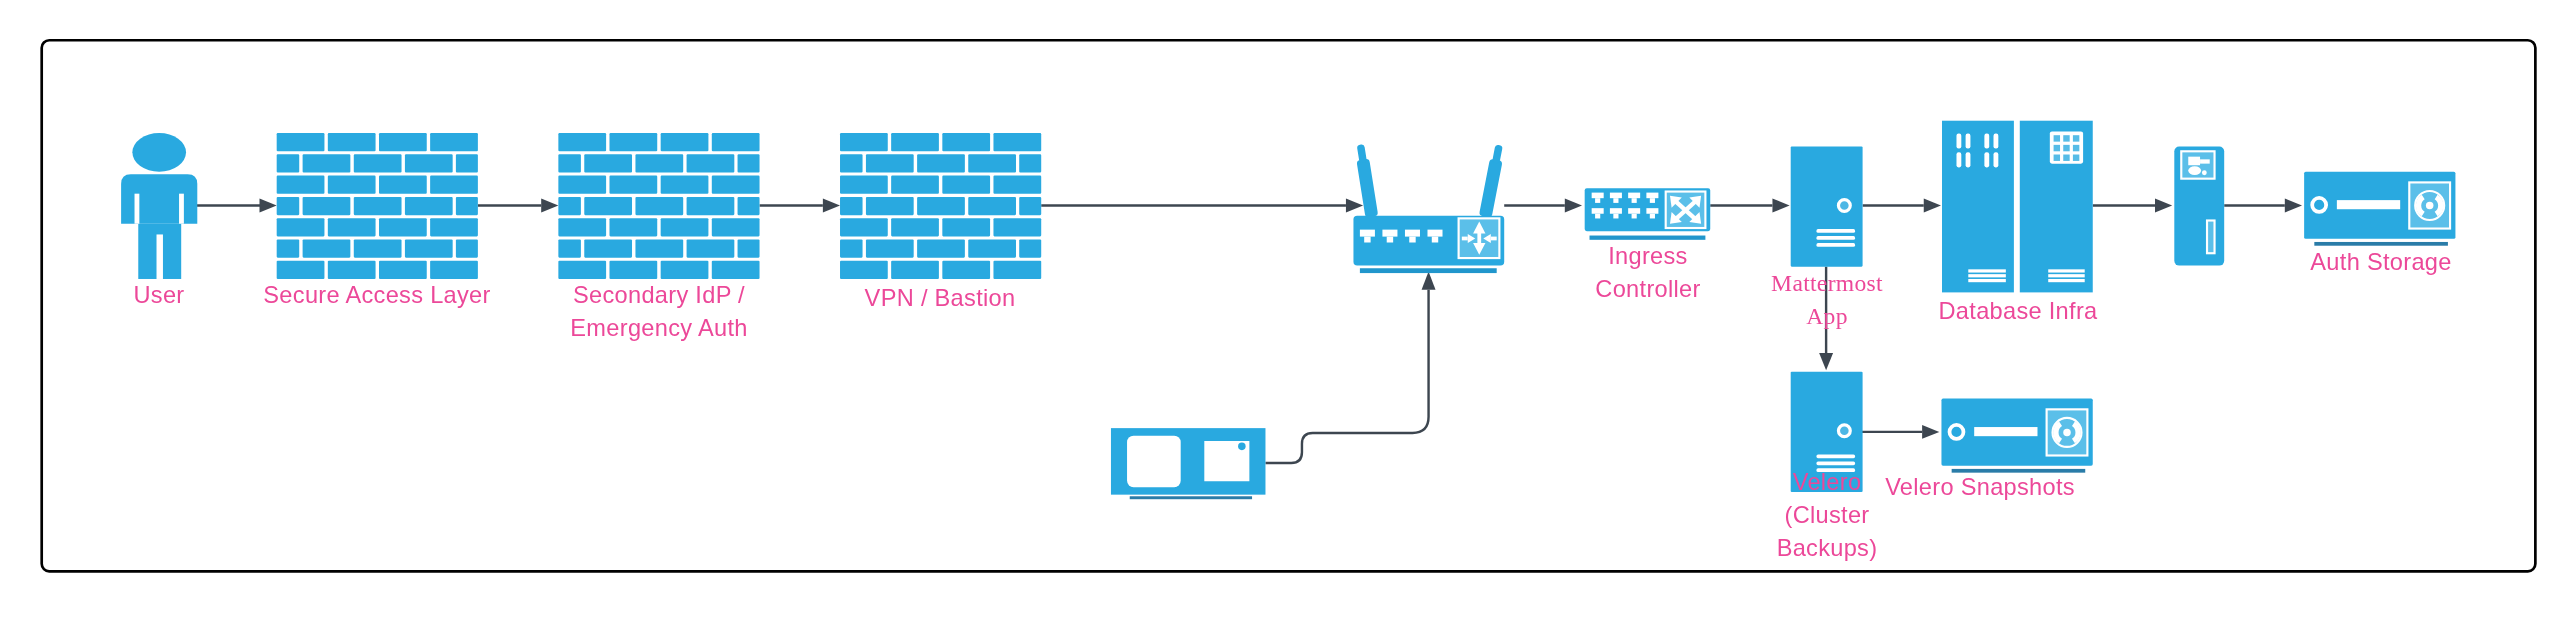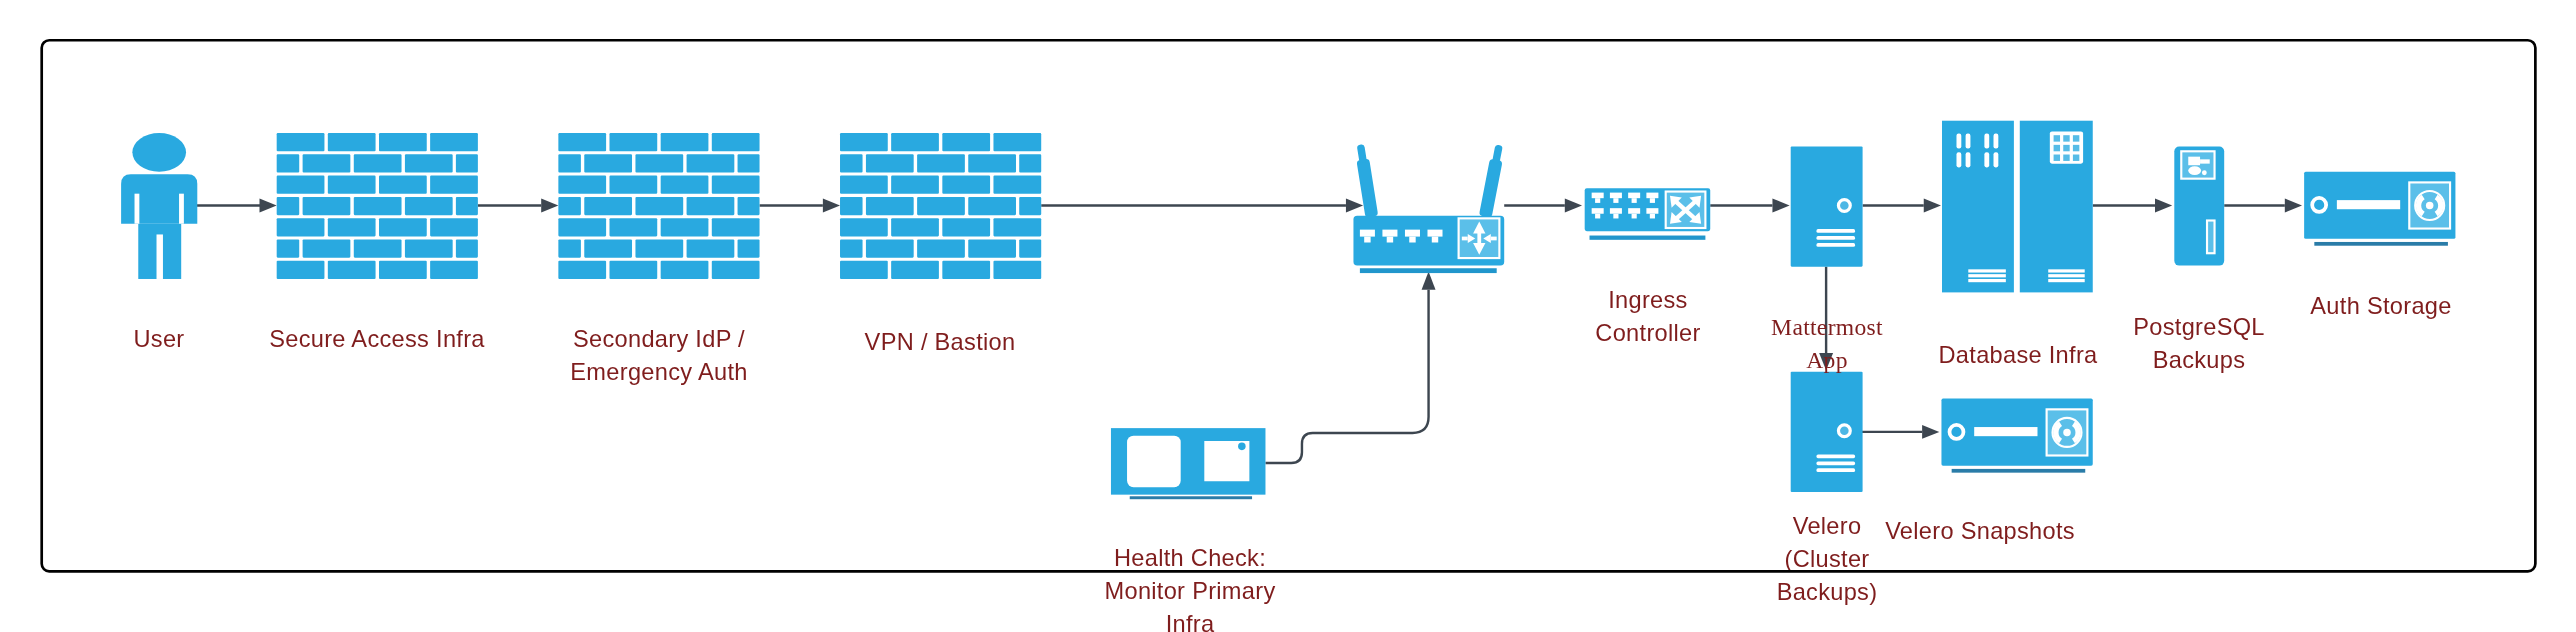--- a/index.html
+++ b/index.html
@@ -5,21 +5,21 @@
   html,body { margin:0; padding:0; background:#ffffff; }
   .canvas {
     position:relative; width:2576px; height:632px;
     background:#ffffff; overflow:hidden;
     font-family:"Liberation Sans", sans-serif;
   }
   .layer { position:absolute; left:0; top:0; }
   .lbl {
     position:absolute; transform:translateX(-50%);
     text-align:center; font-size:23.6px; line-height:33px;
-    color:#7f1d1d; white-space:pre-line; z-index:2; letter-spacing:0.3px;margin-top:44px;
+    color:#ec4899; white-space:pre-line; z-index:2; letter-spacing:0.3px;
   }
   svg.gfx { z-index:1; }
   svg.frame { z-index:3; pointer-events:none; }
 </style>
 </head>
 <body>
 
 <div class="canvas">
 
   <svg class="layer gfx" width="2576" height="632" viewBox="0 0 4800 1178">
@@ -233,35 +233,30 @@
     <g>
       <rect x="2070" y="798" width="288" height="124" fill="#29a9e0"></rect>
       <rect x="2100" y="812" width="100" height="96" rx="12" fill="#ffffff"></rect>
       <rect x="2244" y="822" width="84" height="75" fill="#ffffff"></rect>
       <circle cx="2314" cy="832" r="7" fill="#29a9e0"></circle>
       <rect x="2105" y="925" width="228" height="5.5" fill="#2a7ca8"></rect>
     </g>
   </svg>
 
   <div class="lbl" style="left:159px;  top:279px;text-align:center;">User</div>
-  <div class="lbl" style="left:377px;  top:279px;">Secure Access Infra</div>
+  <div class="lbl" style="left:377px;  top:279px;">Secure Access Layer</div>
   <div class="lbl" style="left:659px; top:279px;">Secondary IdP /
 Emergency Auth</div>
   <div class="lbl" style="left:940px; top:282px;">VPN / Bastion</div>
   <div class="lbl" style="left:1648px; top:240px;">Ingress
 Controller</div>
   <div class="lbl" style="left:1827px; top:267px;font-family:Liberation Serif, serif;">Mattermost
 App</div>
   <div class="lbl" style="left:2018px; top:295px;">Database Infra</div>
-  <div class="lbl" style="left:2199px; top:267px;">PostgreSQL
-Backups</div>
   <div class="lbl" style="left:2381px; top:246px;">Auth Storage</div>
-  <div class="lbl" style="left:1190px; top:498px;">Health Check:
-Monitor Primary
-Infra</div>
   <div class="lbl" style="left:1827px; top:466px;text-align:center;">Velero
 (Cluster
 Backups)</div>
   <div class="lbl" style="left:1980px; top:471px;">Velero Snapshots</div>
 
   <svg class="layer frame" width="2576" height="632" viewBox="0 0 4800 1178">
     <rect x="77" y="75" width="4648" height="990" rx="14" fill="none" stroke="#000000" stroke-width="5"></rect>
   </svg>
 
 </div>

